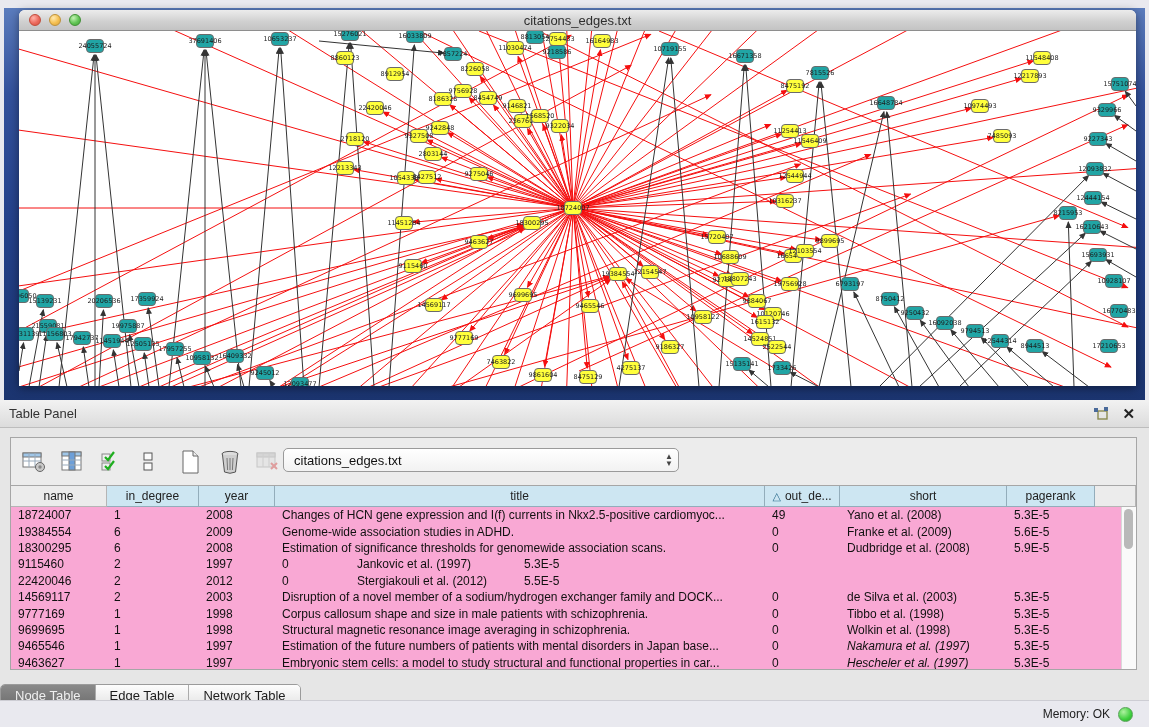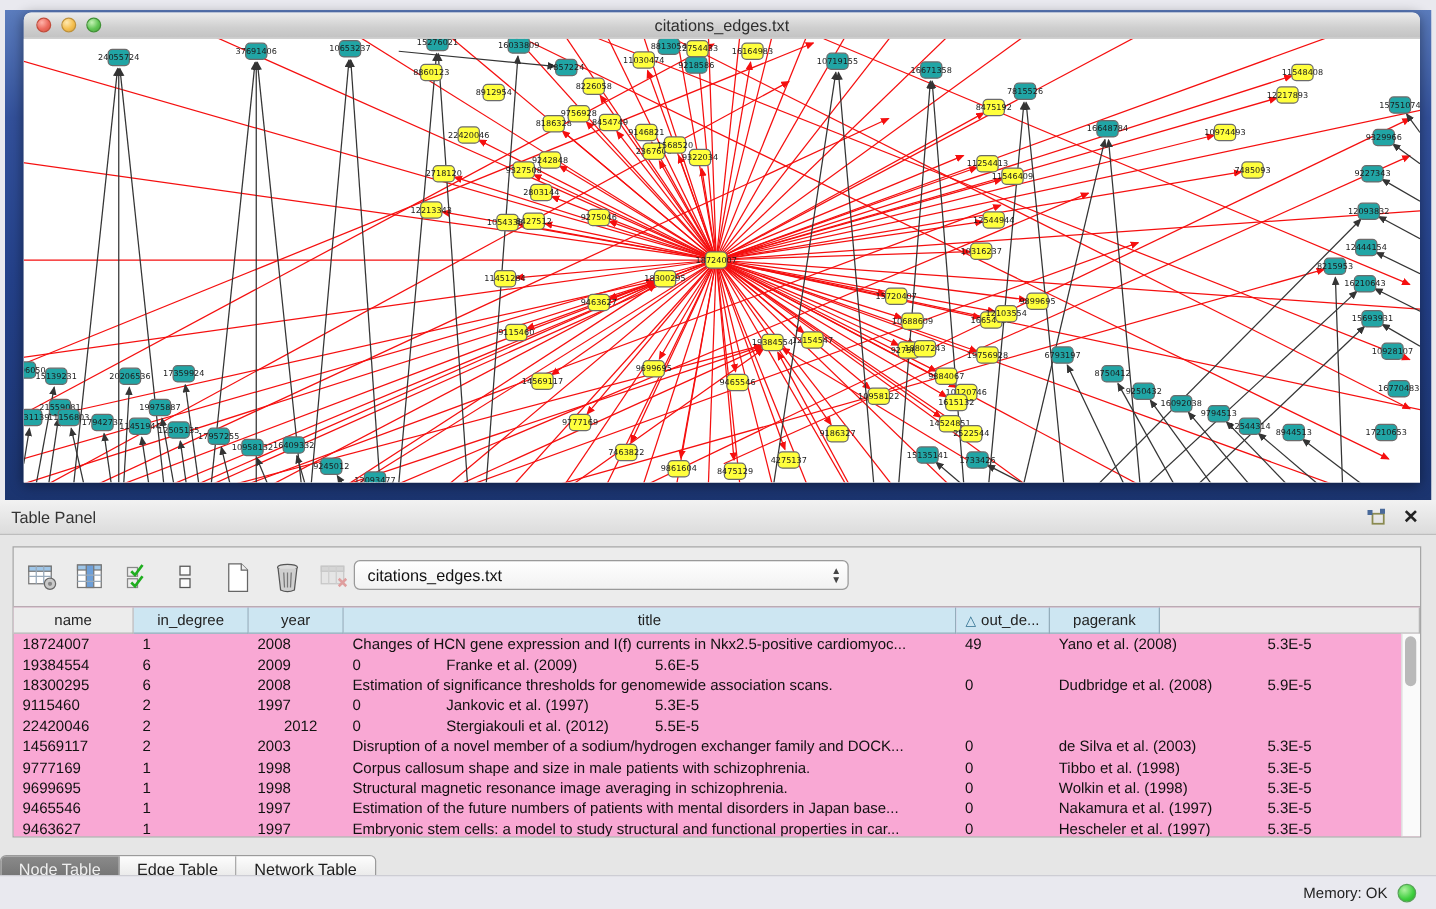--- a/index.html
+++ b/index.html
@@ -798,39 +798,43 @@
           <div class="th" style="width: 76px; flex: 0 0 76px;">
             <span>year</span>
           </div>
           <div class="th" style="width: 490px; flex: 0 0 490px;">
             <span>title</span>
           </div>
           <div class="th" style="width: 75px; flex: 0 0 75px;">
             <span class="sort">△</span>
             <span>out_de...</span>
           </div>
+          <div class="th" style="width: 167px; flex: 0 0 167px;">
+            <span>short</span>
+          </div>
           <div class="th" style="width: 88px; flex: 0 0 88px;">
             <span>pagerank</span>
           </div>
           <div class="th plain" style="flex: 1 1 0%;"></div>
         </div>
       <div id="tbody">
           <div class="tr">
             <div class="td" style="width: 96px; flex: 0 0 96px;">18724007</div>
             <div class="td" style="width: 92px; flex: 0 0 92px;">1</div>
             <div class="td" style="width: 76px; flex: 0 0 76px;">2008</div>
             <div class="td" style="width: 490px; flex: 0 0 490px;">Changes of HCN gene expression and I(f) currents in Nkx2.5-positive cardiomyoc...</div>
             <div class="td" style="width: 75px; flex: 0 0 75px;">49</div>
             <div class="td" style="width: 167px; flex: 0 0 167px;">Yano et al. (2008)</div>
             <div class="td" style="width: 88px; flex: 0 0 88px;">5.3E-5</div>
           </div>
           <div class="tr">
             <div class="td" style="width: 96px; flex: 0 0 96px;">19384554</div>
             <div class="td" style="width: 92px; flex: 0 0 92px;">6</div>
             <div class="td" style="width: 76px; flex: 0 0 76px;">2009</div>
+            <div class="td" style="width: 490px; flex: 0 0 490px;">Genome-wide association studies in ADHD.</div>
             <div class="td" style="width: 75px; flex: 0 0 75px;">0</div>
             <div class="td" style="width: 167px; flex: 0 0 167px;">Franke et al. (2009)</div>
             <div class="td" style="width: 88px; flex: 0 0 88px;">5.6E-5</div>
           </div>
           <div class="tr">
             <div class="td" style="width: 96px; flex: 0 0 96px;">18300295</div>
             <div class="td" style="width: 92px; flex: 0 0 92px;">6</div>
             <div class="td" style="width: 76px; flex: 0 0 76px;">2008</div>
             <div class="td" style="width: 490px; flex: 0 0 490px;">Estimation of significance thresholds for genomewide association scans.</div>
             <div class="td" style="width: 75px; flex: 0 0 75px;">0</div>
@@ -841,21 +845,21 @@
             <div class="td" style="width: 96px; flex: 0 0 96px;">9115460</div>
             <div class="td" style="width: 92px; flex: 0 0 92px;">2</div>
             <div class="td" style="width: 76px; flex: 0 0 76px;">1997</div>
             <div class="td" style="width: 75px; flex: 0 0 75px;">0</div>
             <div class="td" style="width: 167px; flex: 0 0 167px;">Jankovic et al. (1997)</div>
             <div class="td" style="width: 88px; flex: 0 0 88px;">5.3E-5</div>
           </div>
           <div class="tr">
             <div class="td" style="width: 96px; flex: 0 0 96px;">22420046</div>
             <div class="td" style="width: 92px; flex: 0 0 92px;">2</div>
-            <div class="td" style="width: 76px; flex: 0 0 76px; text-align: center;">2012</div>
+            <div class="td" style="width: 76px; flex: 0 0 76px;">2012</div>
             <div class="td" style="width: 75px; flex: 0 0 75px;">0</div>
             <div class="td" style="width: 167px; flex: 0 0 167px;">Stergiakouli et al. (2012)</div>
             <div class="td" style="width: 88px; flex: 0 0 88px;">5.5E-5</div>
           </div>
           <div class="tr">
             <div class="td" style="width: 96px; flex: 0 0 96px;">14569117</div>
             <div class="td" style="width: 92px; flex: 0 0 92px;">2</div>
             <div class="td" style="width: 76px; flex: 0 0 76px;">2003</div>
             <div class="td" style="width: 490px; flex: 0 0 490px;">Disruption of a novel member of a sodium/hydrogen exchanger family and DOCK...</div>
             <div class="td" style="width: 75px; flex: 0 0 75px;">0</div>
@@ -879,30 +883,30 @@
             <div class="td" style="width: 75px; flex: 0 0 75px;">0</div>
             <div class="td" style="width: 167px; flex: 0 0 167px;">Wolkin et al. (1998)</div>
             <div class="td" style="width: 88px; flex: 0 0 88px;">5.3E-5</div>
           </div>
           <div class="tr">
             <div class="td" style="width: 96px; flex: 0 0 96px;">9465546</div>
             <div class="td" style="width: 92px; flex: 0 0 92px;">1</div>
             <div class="td" style="width: 76px; flex: 0 0 76px;">1997</div>
             <div class="td" style="width: 490px; flex: 0 0 490px;">Estimation of the future numbers of patients with mental disorders in Japan base...</div>
             <div class="td" style="width: 75px; flex: 0 0 75px;">0</div>
-            <div class="td" style="width: 167px; flex: 0 0 167px;">Nakamura et al. (1997)</div>
+            <div class="td" style="width: 167px; flex: 0 0 167px; font-style: italic;">Nakamura et al. (1997)</div>
             <div class="td" style="width: 88px; flex: 0 0 88px;">5.3E-5</div>
           </div>
           <div class="tr">
             <div class="td" style="width: 96px; flex: 0 0 96px;">9463627</div>
             <div class="td" style="width: 92px; flex: 0 0 92px;">1</div>
             <div class="td" style="width: 76px; flex: 0 0 76px;">1997</div>
             <div class="td" style="width: 490px; flex: 0 0 490px;">Embryonic stem cells: a model to study structural and functional properties in car...</div>
             <div class="td" style="width: 75px; flex: 0 0 75px;">0</div>
-            <div class="td" style="width: 167px; flex: 0 0 167px;">Hescheler et al. (1997)</div>
+            <div class="td" style="width: 167px; flex: 0 0 167px; font-style: italic;">Hescheler et al. (1997)</div>
             <div class="td" style="width: 88px; flex: 0 0 88px;">5.3E-5</div>
           </div>
         </div>
       <div id="vscroll">
         <div id="vthumb"></div>
       </div>
     </div>
   </div>
 
   <div id="seg">

